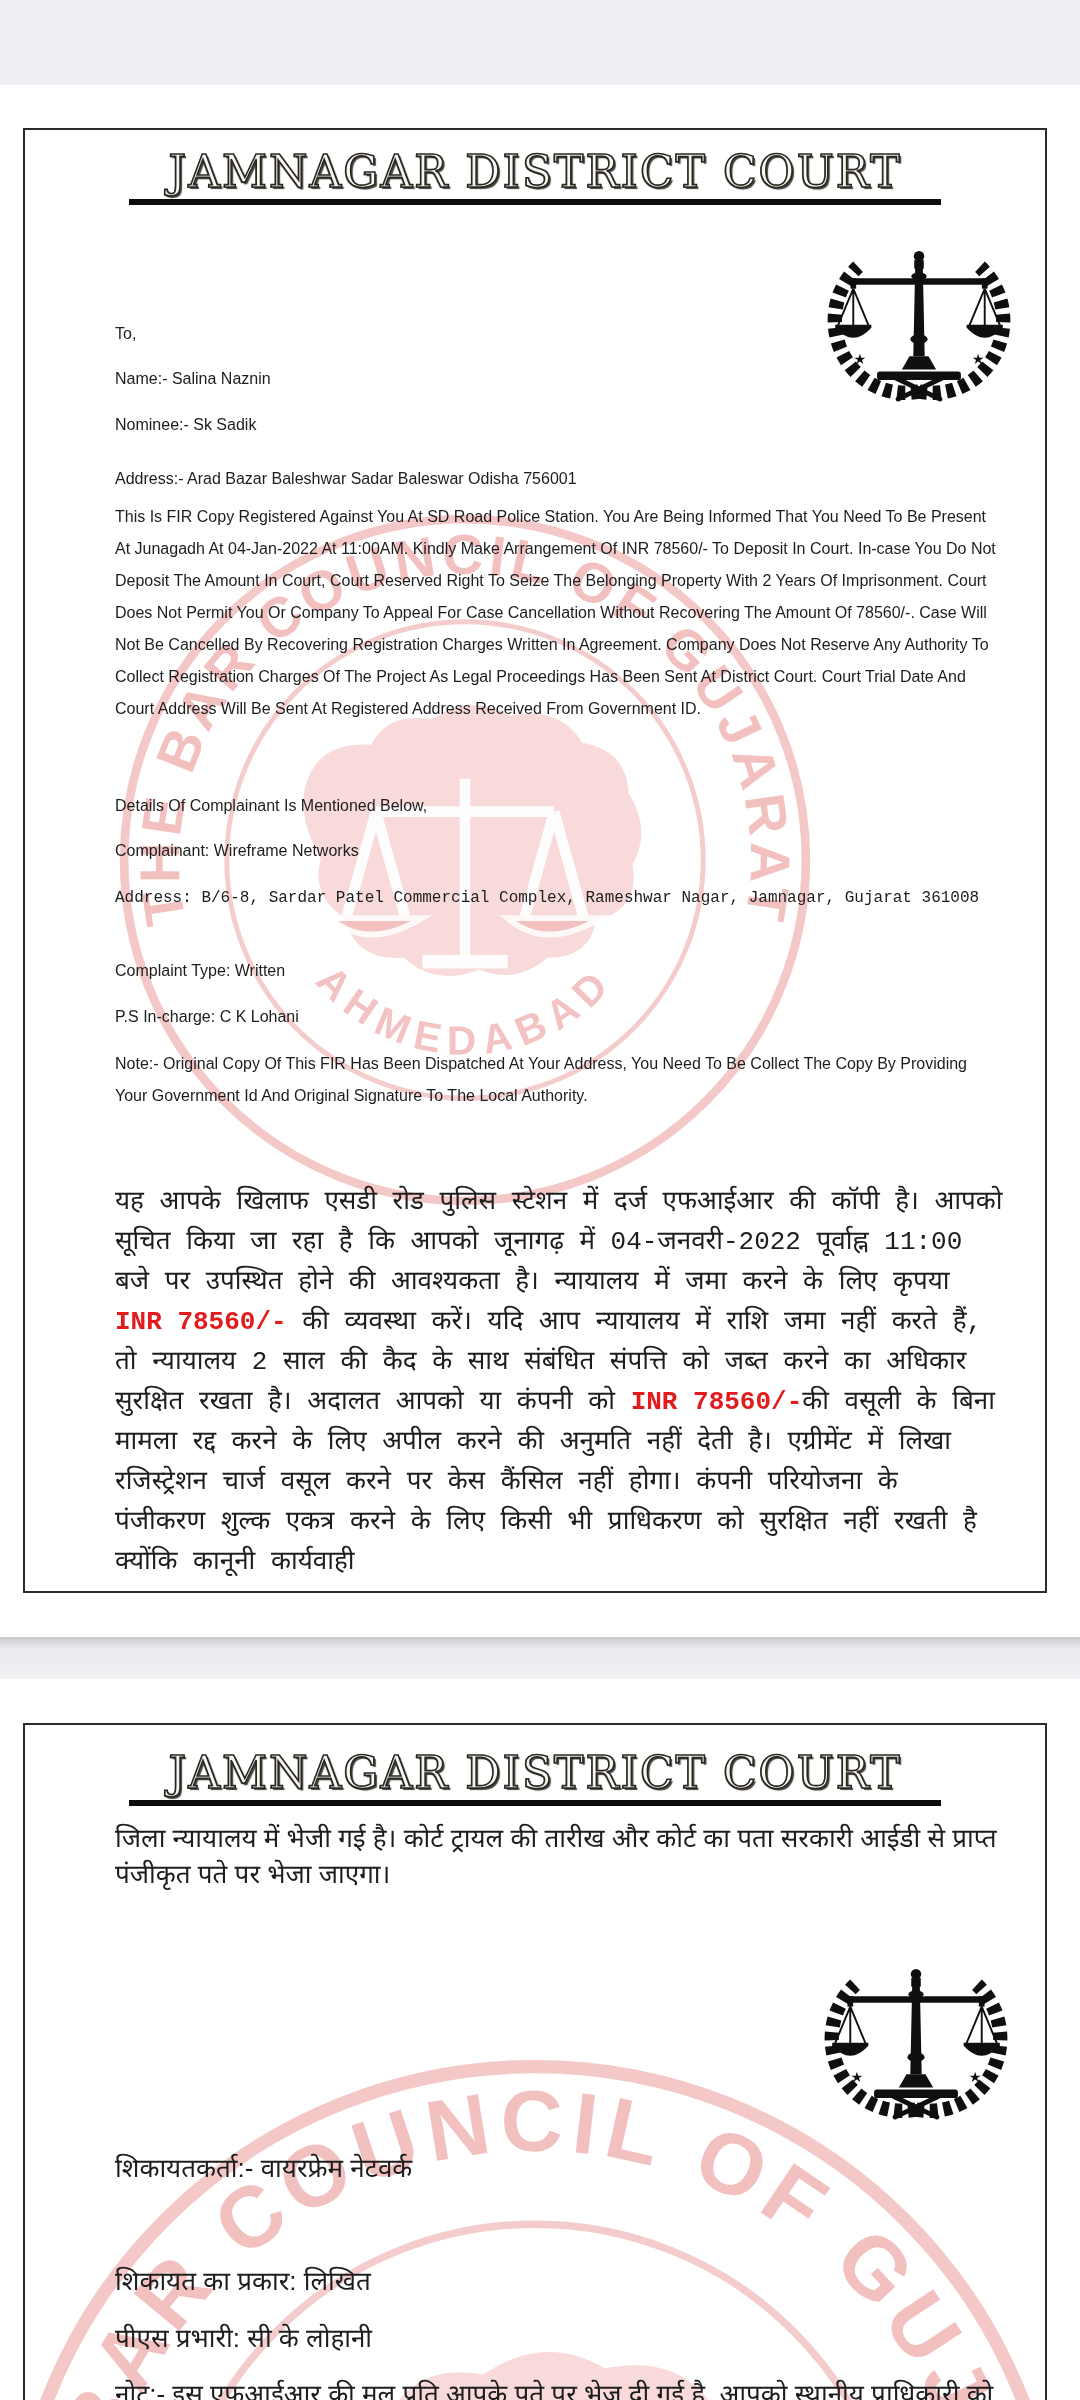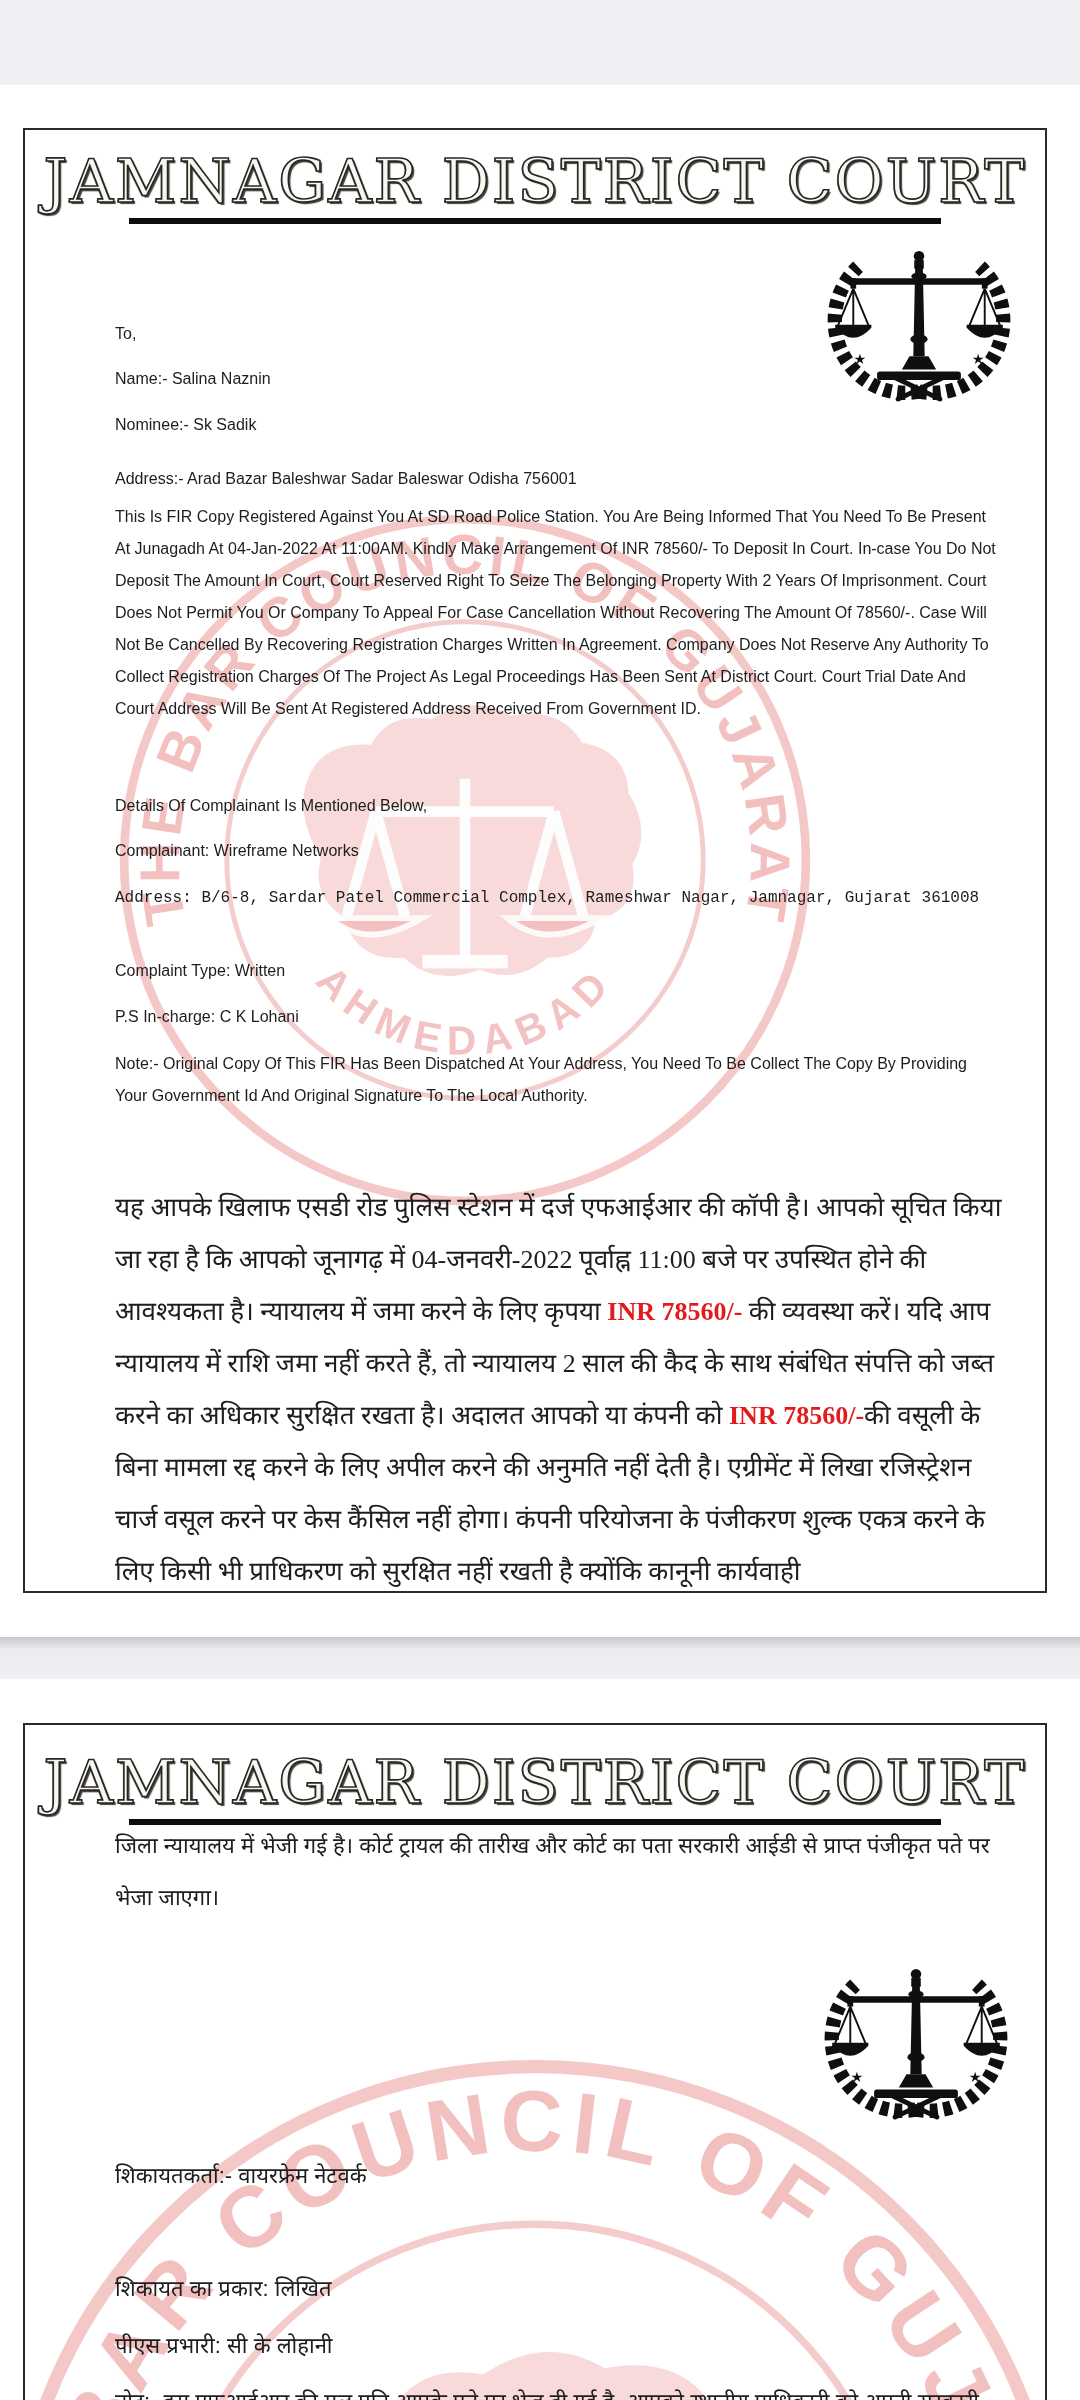--- a/index.html
+++ b/index.html
@@ -8,29 +8,29 @@
   .top-band{position:absolute;left:0;top:0;width:1080px;height:85px;background:#edeff2;}
   .page-sep{position:absolute;left:0;top:1637px;width:1080px;height:42px;
             background:linear-gradient(180deg,#c7c9cc 0px,#e9ebee 12px,#f0f1f3 100%);}
 
   .page{position:absolute;left:23px;width:1020px;background:#ffffff;border:2px solid #2b2b2b;overflow:hidden;}
   .page1{top:128px;height:1461px;}
   .page2{top:1723px;height:700px;border-bottom:none;}
 
   .title-wrap{position:absolute;left:0;width:100%;text-align:center;}
   .doc-title{display:inline-block;margin:0;font-family:"DejaVu Serif","Liberation Serif",serif;
-             font-weight:400;font-size:60px;letter-spacing:2px;color:#f7f6f2;
+             font-weight:400;font-size:44px;letter-spacing:2px;color:#f7f6f2;
              -webkit-text-stroke:1.6px #2a2721;
              text-shadow:2px 2px 1px rgba(35,32,26,.85),-1px 1px 0 rgba(35,32,26,.55);}
   .title-underline{height:6px;background:#0d0d0d;width:812px;margin:2px auto 0;}
 
   .tline{position:absolute;left:90px;width:888px;font-size:16px;line-height:28px;margin:0;}
   .tpara{line-height:32px;}
-  .hindi{font-size:26px;line-height:52px;font-family:Liberation Serif, serif;}
-  .hindi2{font-size:22px;line-height:52px;}
+  .hindi{font-size:26px;line-height:40px;font-family:Liberation Mono, monospace;}
+  .hindi2{font-size:26px;line-height:36px;}
   .red-amt{color:#e21b1e;font-weight:bold;}
 
   .logo{position:absolute;width:192px;height:160px;}
   .logo1{left:798px;top:112px;}
   .logo2{left:795px;top:235px;}
 
   .stamp{position:absolute;pointer-events:none;}
   .stamp1{left:72px;top:362px;width:736px;height:736px;}
   .stamp2{left:-55px;top:300px;width:1130px;height:1130px;}
 

